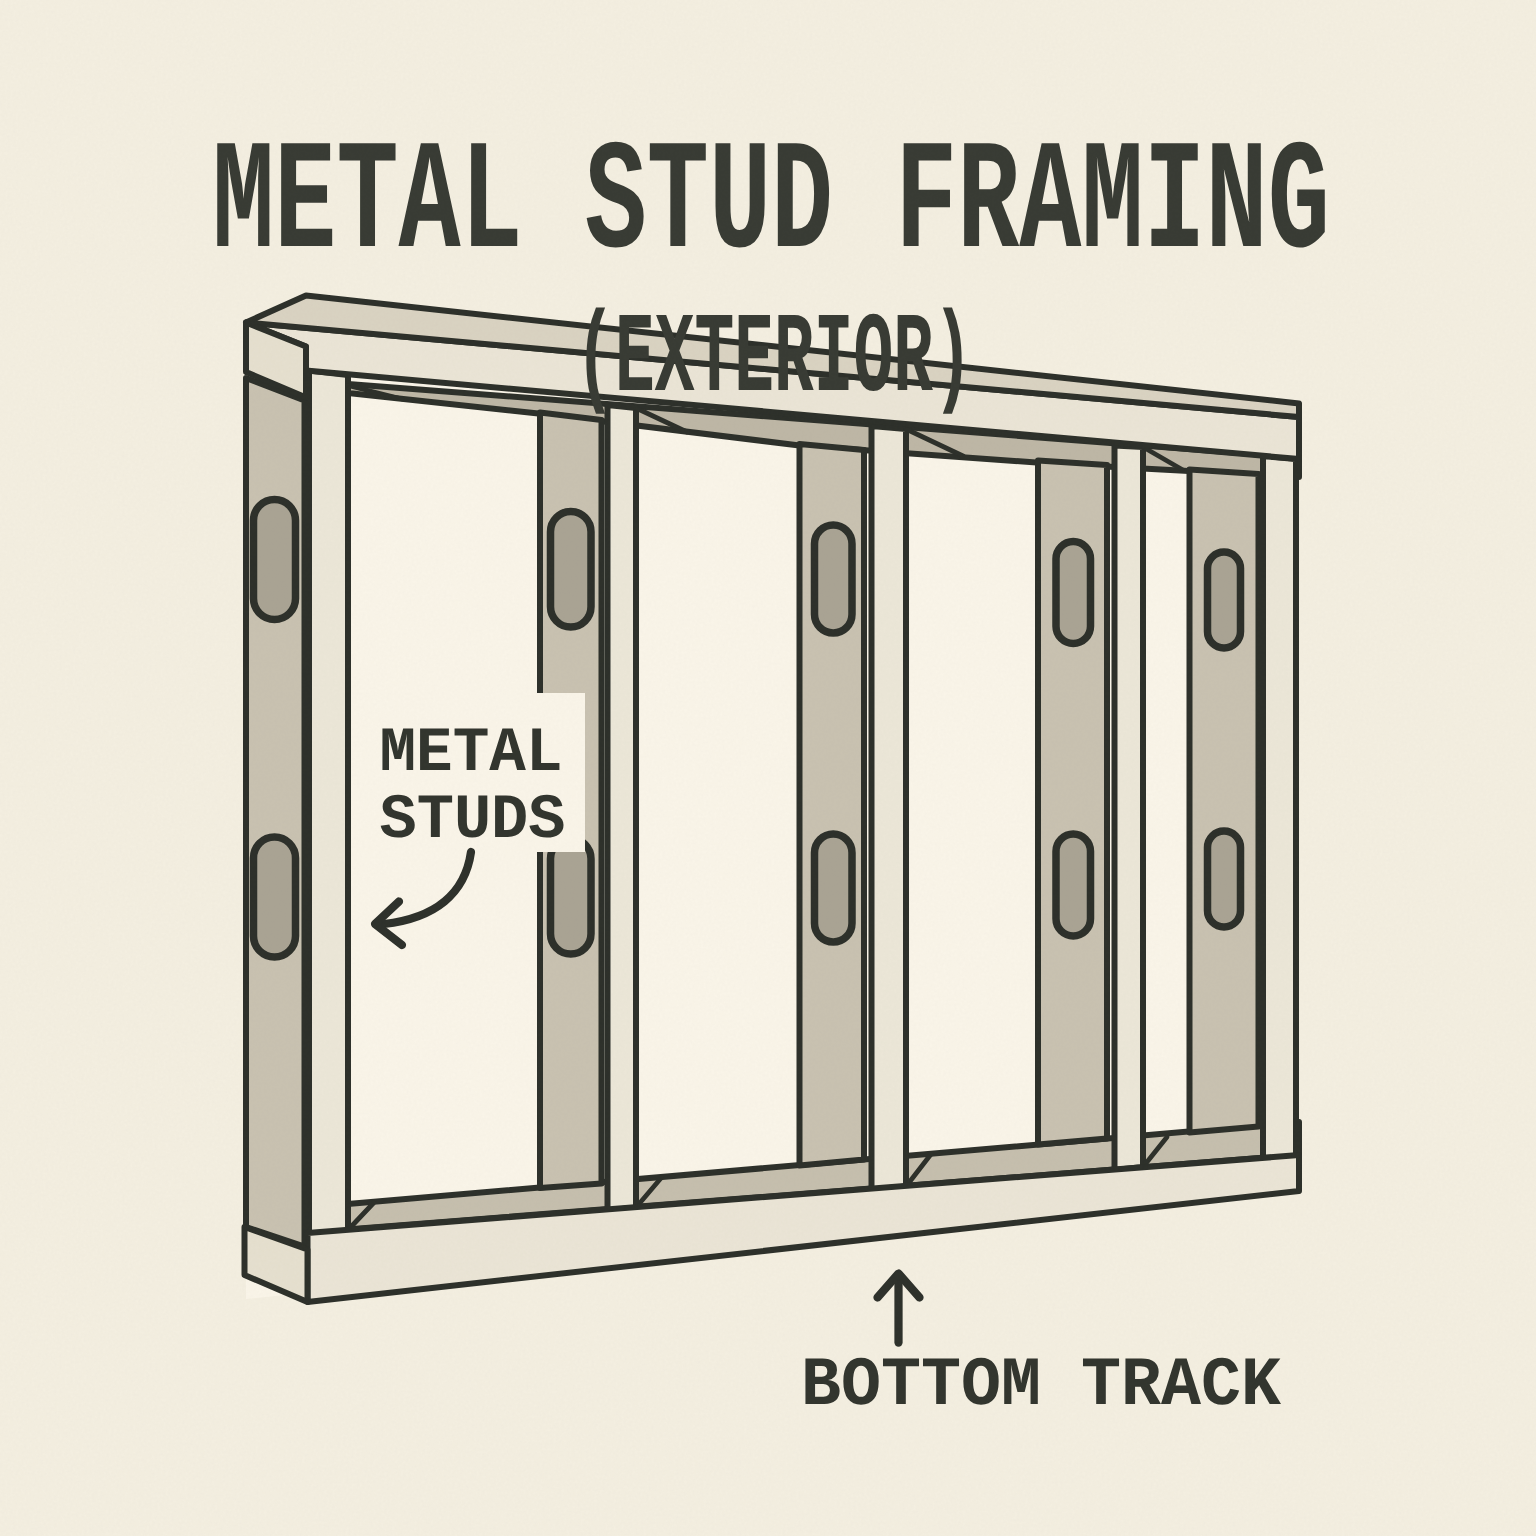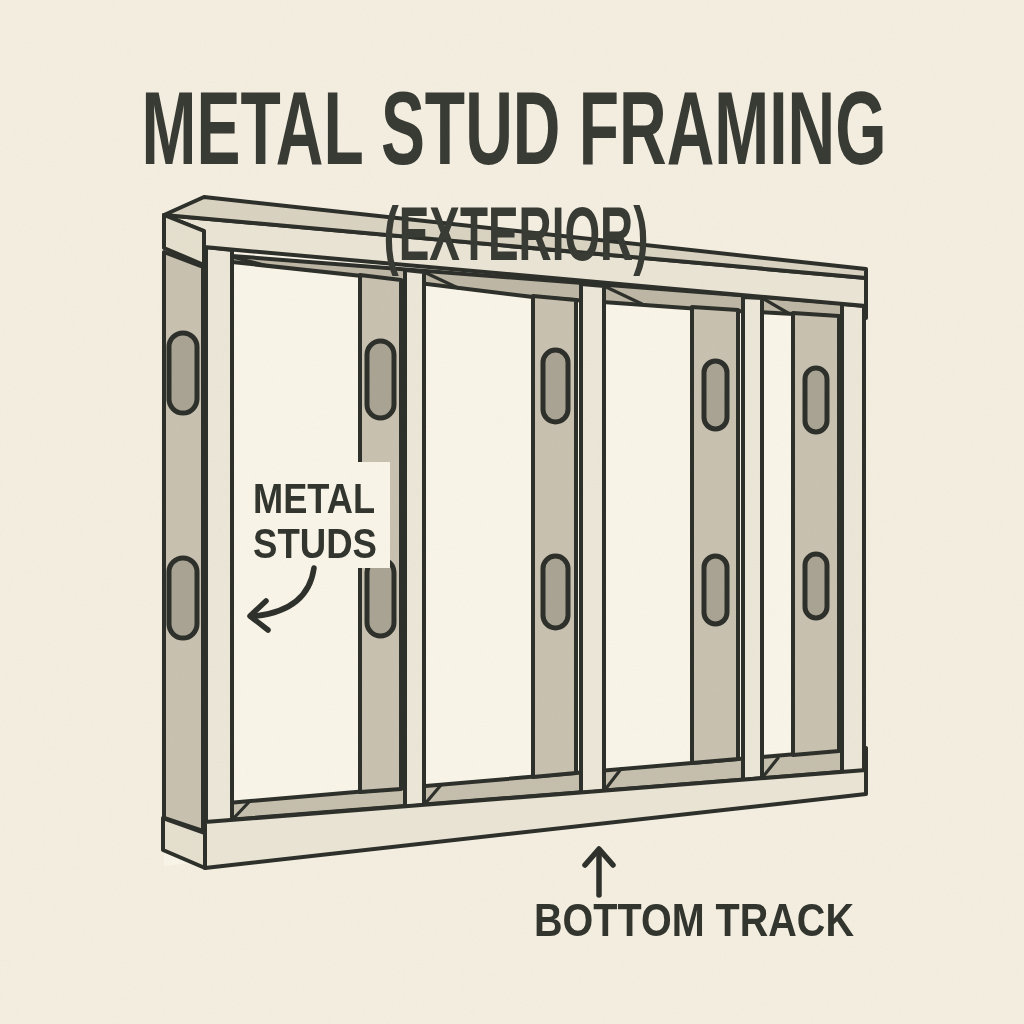--- a/index.html
+++ b/index.html
@@ -1,20 +1,20 @@
 <!DOCTYPE html>
 <html><head>
 <meta charset="utf-8">
 <style>
   html,body{margin:0;padding:0;}
   body{
     width:1024px;height:1024px;overflow:hidden;
     font-family:"Liberation Sans", sans-serif;
   }
-  .stage{position:relative;width:1024px;height:1024px;}
+  .stage{position:relative;width:1024px;height:1024px;font-family:Liberation Mono, monospace;}
   svg{display:block;}
   .ln{stroke:#2d302a;stroke-width:4;stroke-linejoin:round;}
   .ln-thin{stroke:#2d302a;stroke-width:3.2;stroke-linejoin:round;stroke-linecap:round;fill:none;}
   .ring{stroke:#2d302a;stroke-width:5;}
   .arrow{stroke:#2e312b;stroke-width:5.5;fill:none;stroke-linecap:round;stroke-linejoin:round;}
   .ttl{font-weight:bold;fill:#383b34;}
   .lbl{font-weight:bold;fill:#32352e;}
 </style>
 </head>
 <body>

